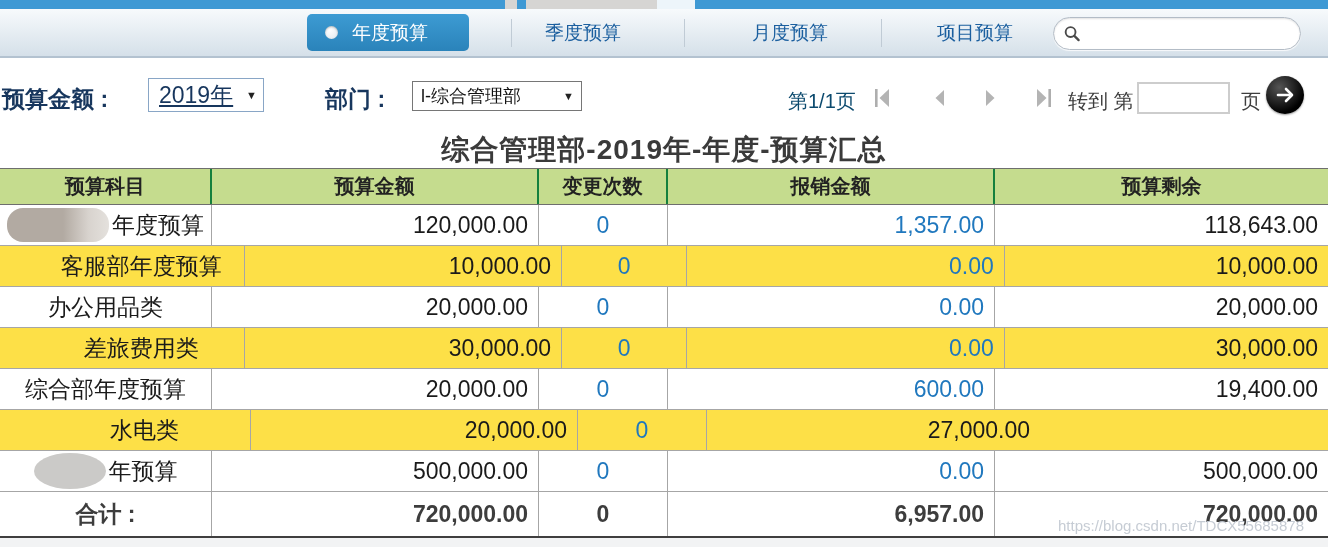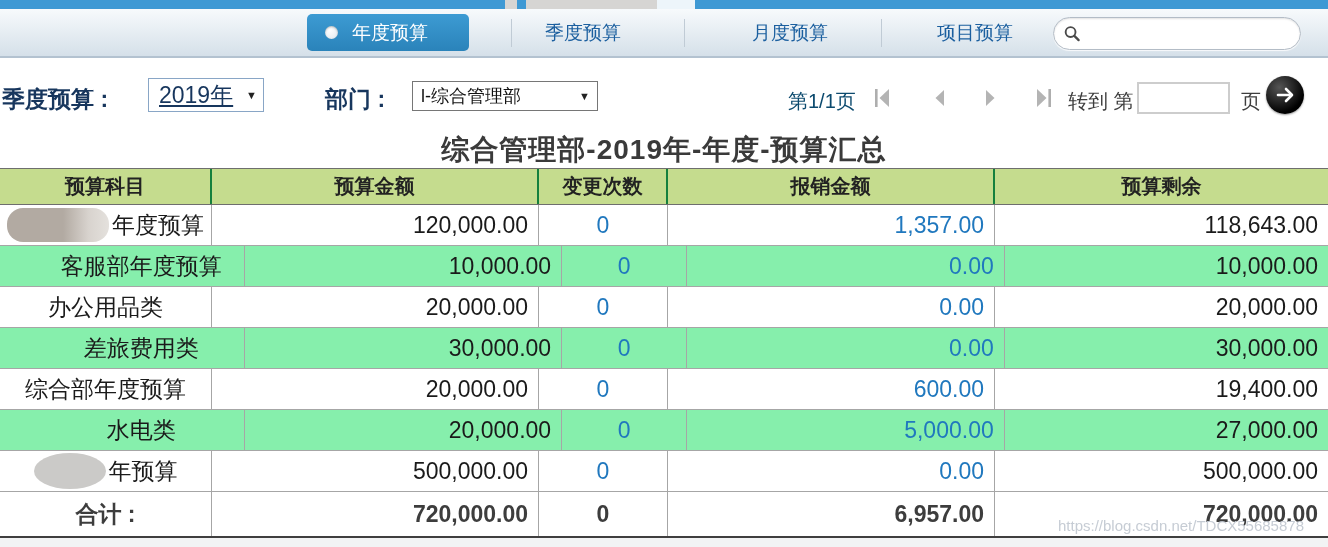--- a/index.html
+++ b/index.html
@@ -32,21 +32,21 @@
     font-size:16px;padding:0 8px 0 4px;font-family:inherit;}
   
   .filters{position:absolute;left:0;top:58px;width:1328px;height:73px;background:#fff;}
   .flabel{position:absolute;font-size:23px;font-weight:bold;color:#17365d;top:26px;}
   .year-label{left:2px;}
   .year-select{position:absolute;left:148px;top:20px;width:116px;height:34px;box-sizing:border-box;
     border:1px solid #89a6c6;background:#fff;display:flex;align-items:center;justify-content:space-between;
     padding:0 6px 0 10px;cursor:default;}
   .year-select .val{color:#17365d;font-size:23px;text-decoration:underline;}
   .dept-label{left:325px;}
-  .dept-select{position:absolute;left:412px;top:23px;width:186px;height:30px;box-sizing:border-box;
+  .dept-select{position:absolute;left:412px;top:23px;width:170px;height:30px;box-sizing:border-box;
     border:1px solid #767676;background:#fff;display:flex;align-items:center;justify-content:space-between;
     padding:0 7px 0 8px;cursor:default;}
   .dept-select .val{color:#111;font-size:18px;}
   .caret{font-size:11px;color:#222;}
   .pageinfo{position:absolute;left:788px;top:30px;font-size:20px;color:#0c4a6e;}
   .pgbtn{position:absolute;top:26px;width:28px;height:28px;display:flex;align-items:center;justify-content:center;}
   .goto-label{position:absolute;left:1068px;top:30px;font-size:20px;color:#3d3d3d;}
   .goto-input{position:absolute;left:1137px;top:24px;width:93px;height:32px;box-sizing:border-box;
     border:2px solid #cdcdcd;background:#fff;font-size:18px;padding:0 4px;font-family:inherit;outline:none;}
   .page-suffix{position:absolute;left:1241px;top:30px;font-size:20px;color:#3d3d3d;}
@@ -58,21 +58,21 @@
     font-size:28px;color:#3a3a3a;letter-spacing:1px;font-weight:bold;}
   
   .budget-table{position:absolute;left:0;top:168px;width:1328px;font-size:23px;color:#1a1a1a;}
   .thead,.trow,.totrow{display:flex;width:1328px;box-sizing:border-box;}
   .c1{width:212px;}.c2{width:327px;}.c3{width:129px;}.c4{width:327px;}.c5{width:333px;}
   .thead{height:37px;background:#c5dc8e;border-top:1px solid #6e6e6e;border-bottom:1px solid #6e6e6e;}
   .thead .hcell{box-sizing:border-box;border-right:2px solid #15803d;display:flex;align-items:center;justify-content:center;
     font-size:20px;font-weight:bold;color:#222;}
   .thead .hcell:last-child{border-right:none;}
   .trow{height:41px;background:#fff;border-bottom:1px solid #a6a6a6;}
-  .trow.alt{background:#86efac;padding-left:39px;}
+  .trow.alt{background:#fde047;padding-left:39px;}
   .cell{box-sizing:border-box;border-right:1px solid #a6a6a6;display:flex;align-items:center;}
   .cell:last-child{border-right:none;}
   .subject{justify-content:center;}
   .num{justify-content:flex-end;padding-right:10px;}
   .changes{justify-content:center;color:#2078be;}
   .link{color:#2078be;cursor:pointer;text-align:right;}
   .totrow{height:46px;background:#fff;border-bottom:2px solid #3f3f3f;font-weight:bold;color:#3d3d3d;}
   .totrow .cell{color:#3d3d3d;}
   .blob{display:inline-block;vertical-align:middle;margin-right:3px;}
   .blob-wide{width:102px;height:34px;border-radius:16px;
@@ -106,21 +106,21 @@
   <div class="searchbox">
     <svg width="19" height="19" viewBox="0 0 19 19">
       <circle cx="8" cy="8" r="5.2" fill="none" stroke="#4a4a4a" stroke-width="2"></circle>
       <line x1="12" y1="12" x2="16.5" y2="16.5" stroke="#4a4a4a" stroke-width="2.4" stroke-linecap="round"></line>
     </svg>
     <input type="text" value="" style="">
   </div>
 </div>
 
 <div class="filters">
-  <div class="flabel year-label">季度预算 :</div>
+  <div class="flabel year-label">预算金额 :</div>
   <div class="year-select">
     <span class="val">2019年</span>
     <span class="caret">▼</span>
   </div>
   <div class="flabel dept-label">部门 :</div>
   <div class="dept-select">
     <span class="val">l-综合管理部</span>
     <span class="caret">▼</span>
   </div>
 
@@ -217,21 +217,20 @@
         <div class="cell c3 changes">0</div>
         <div class="cell c4 num link">600.00</div>
         <div class="cell c5 num">19,400.00</div>
       </div>
       <div class="trow alt">
         <div class="cell c1 subject">
           <span>水电类</span>
         </div>
         <div class="cell c2 num">20,000.00</div>
         <div class="cell c3 changes">0</div>
-        <div class="cell c4 num link">5,000.00</div>
         <div class="cell c5 num">27,000.00</div>
       </div>
       <div class="trow">
         <div class="cell c1 subject">
           <span class="blob blob-round"></span>
           <span>年预算</span>
         </div>
         <div class="cell c2 num">500,000.00</div>
         <div class="cell c3 changes">0</div>
         <div class="cell c4 num link">0.00</div>

